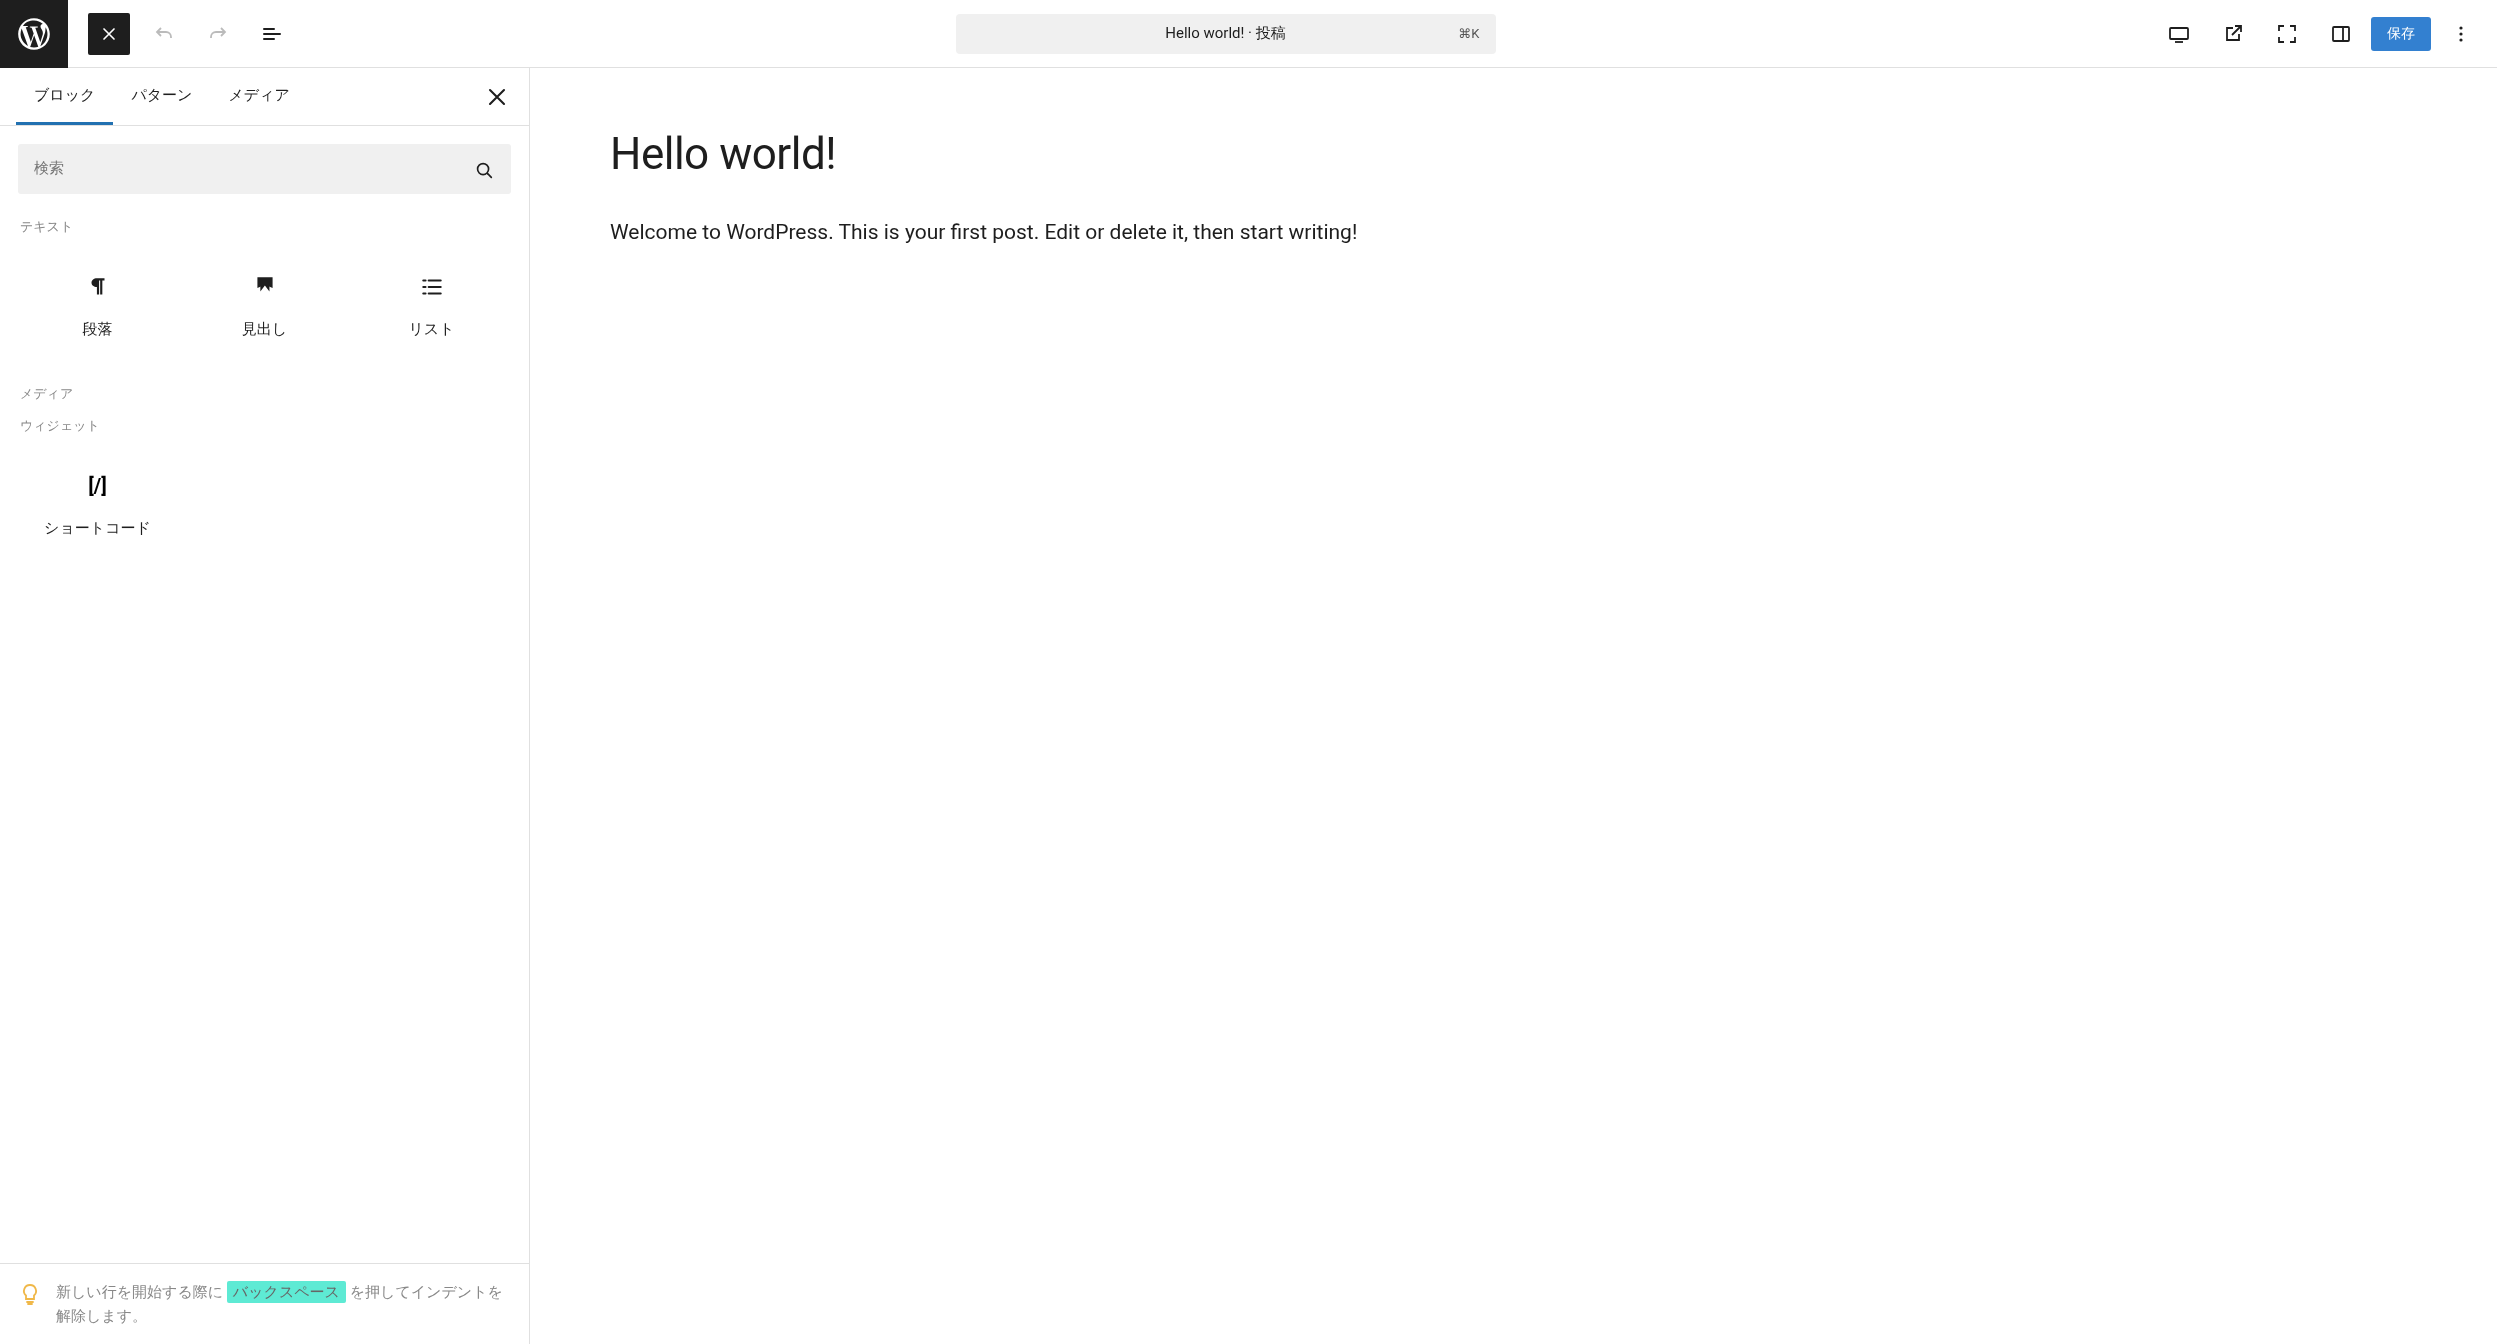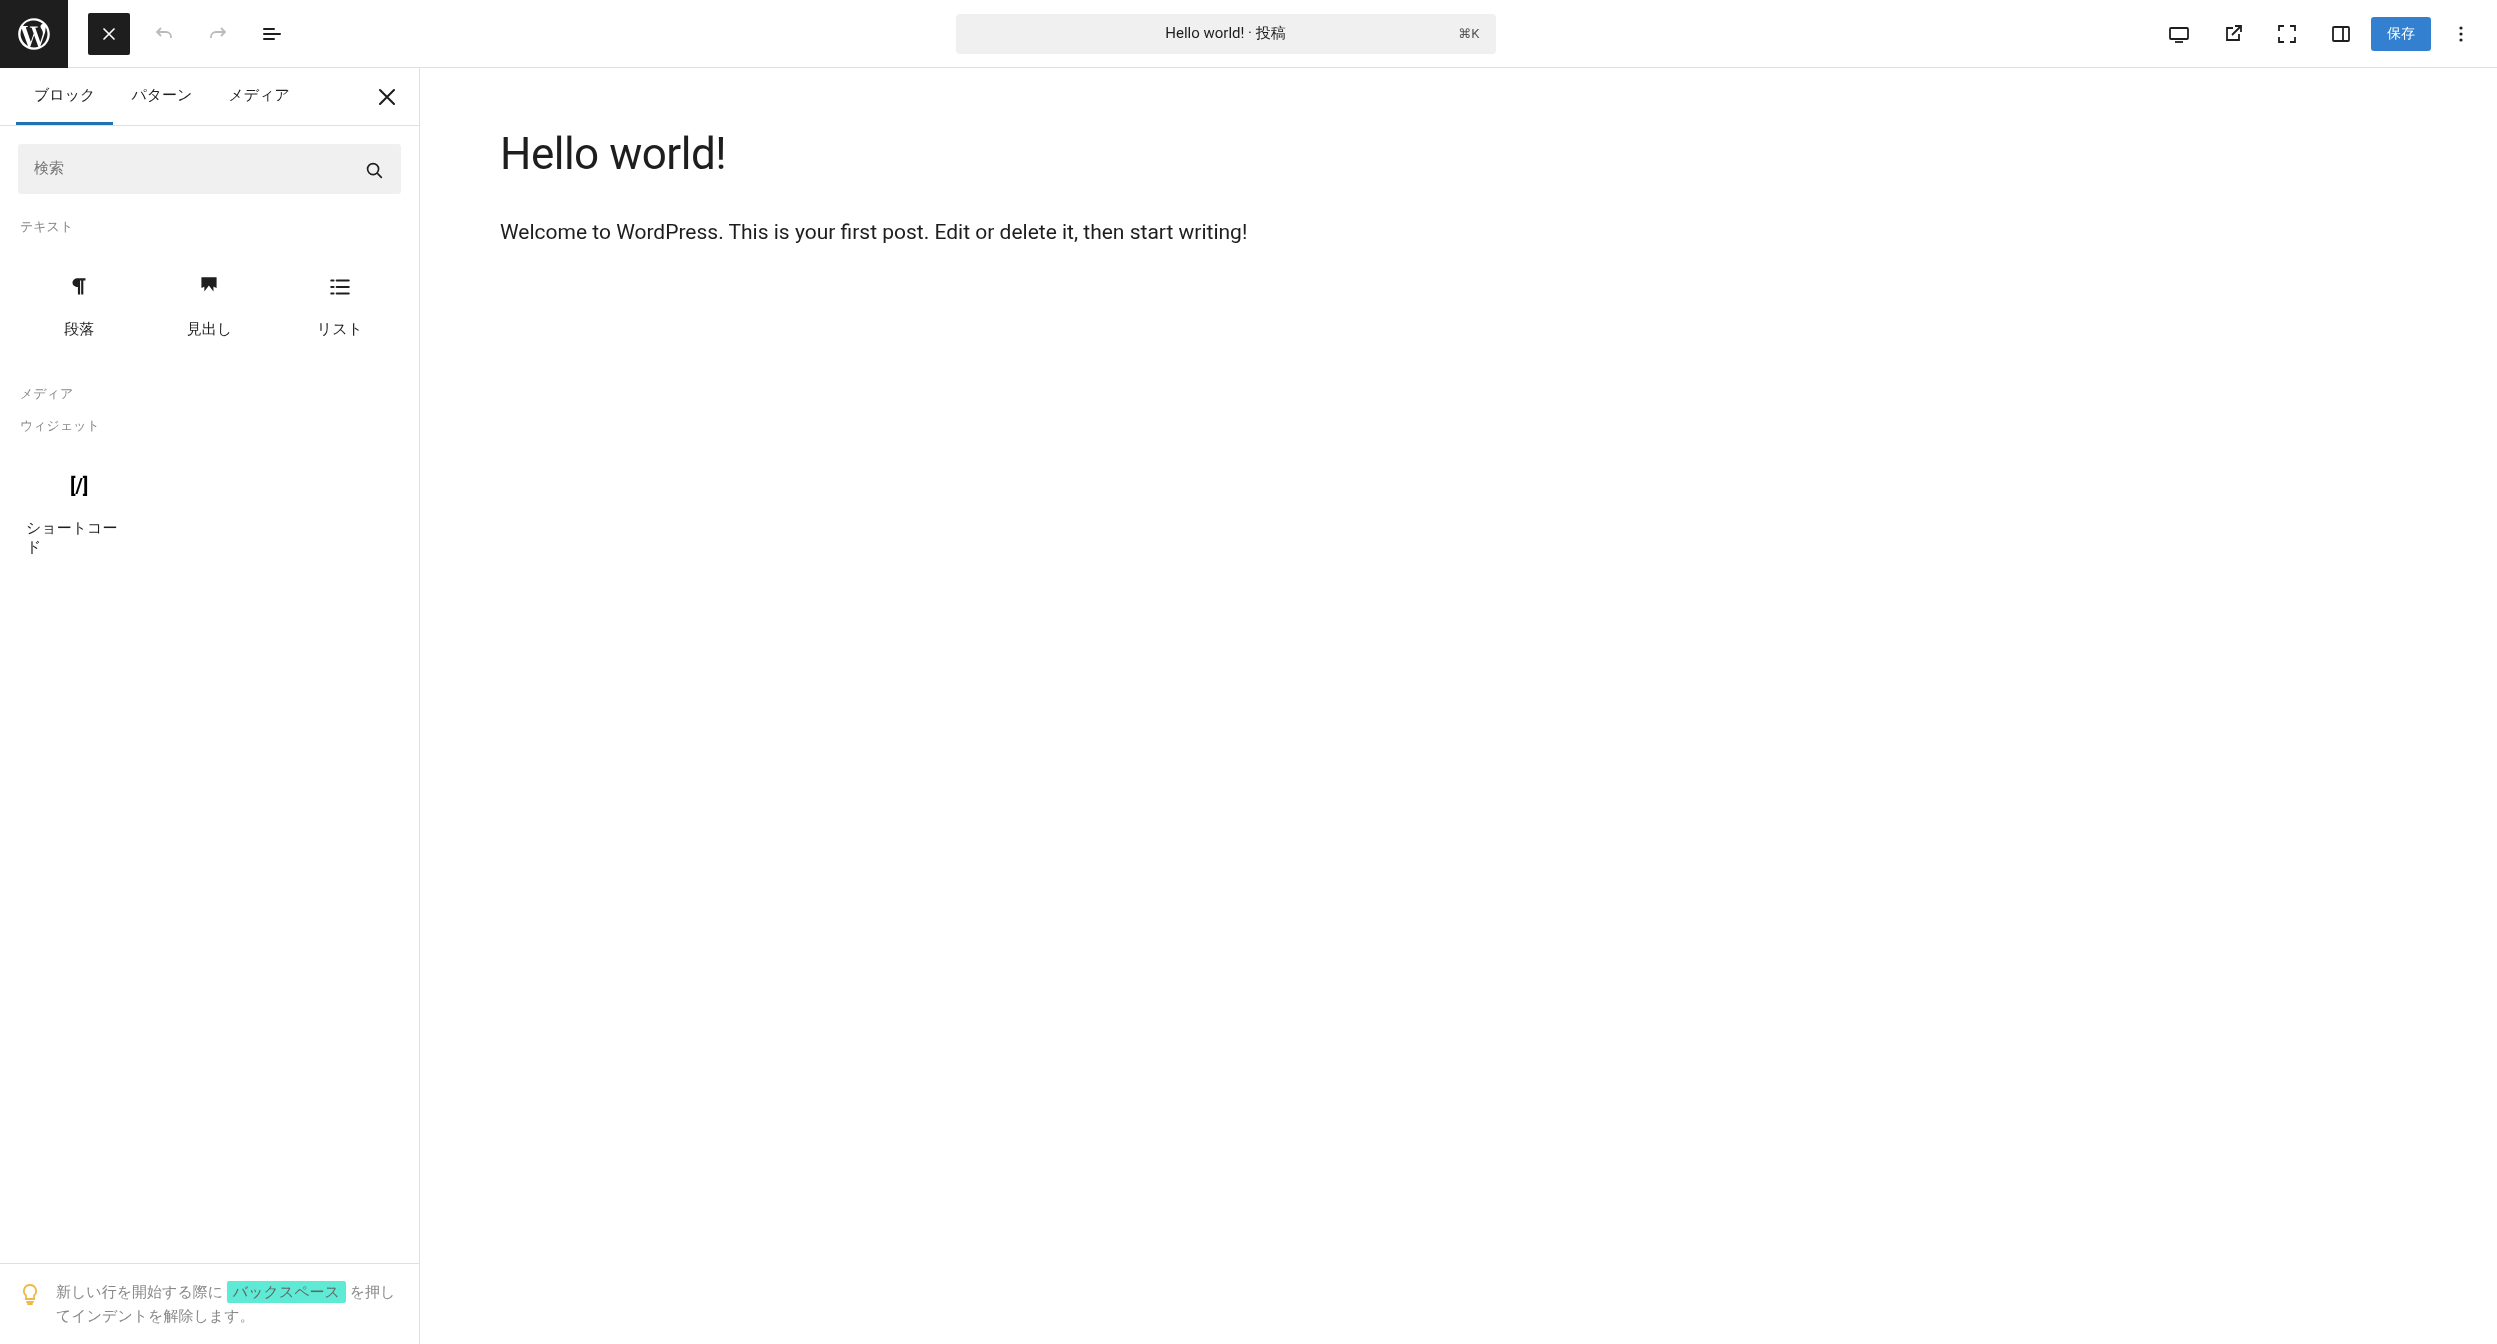--- a/index.html
+++ b/index.html
@@ -23,21 +23,21 @@
 .doc-pill-title { font-size: 15px; color: #1e1e1e; }
 .doc-pill-shortcut { position: absolute; right: 16px; font-size: 13px; color: #555; }
 
 .toolbar-right { display: flex; align-items: center; gap: 6px; margin-right: 12px; }
 .save-btn { background: #3380d0; color: #fff; border: none; padding: 8px 16px; border-radius: 3px; font-size: 14px; cursor: pointer; }
 
 
 .body-row { flex: 1; display: flex; min-height: 0; }
 
 
-.inserter { width: 420px; border-right: 1px solid #e0e0e0; display: flex; flex-direction: column; background: #fff; }
+.inserter { width: 530px; border-right: 1px solid #e0e0e0; display: flex; flex-direction: column; background: #fff; }
 .inserter-tabs { display: flex; align-items: center; height: 58px; border-bottom: 1px solid #e0e0e0; padding: 0 16px; position: relative; }
 .inserter-tab { padding: 0 18px; height: 100%; display: flex; align-items: center; font-size: 15px; color: #1e1e1e; cursor: pointer; border-bottom: 3px solid transparent; }
 .inserter-tab.active { border-bottom-color: #2271b1; font-weight: 500; }
 .inserter-close { position: absolute; right: 18px; top: 50%; transform: translateY(-50%); cursor: pointer; width: 28px; height: 28px; display: flex; align-items: center; justify-content: center; }
 
 .inserter-content { flex: 1; overflow-y: auto; padding: 18px; }
 .search-box { background: #f0f0f0; border-radius: 3px; height: 50px; display: flex; align-items: flex-start; padding: 15px 16px; margin-bottom: 24px; }
 .search-box input { flex: 1; border: none; background: transparent; font-size: 15px; color: #757575; outline: none; }
 .search-box input::placeholder { color: #757575; }
 .search-box svg { width: 22px; height: 22px; }

